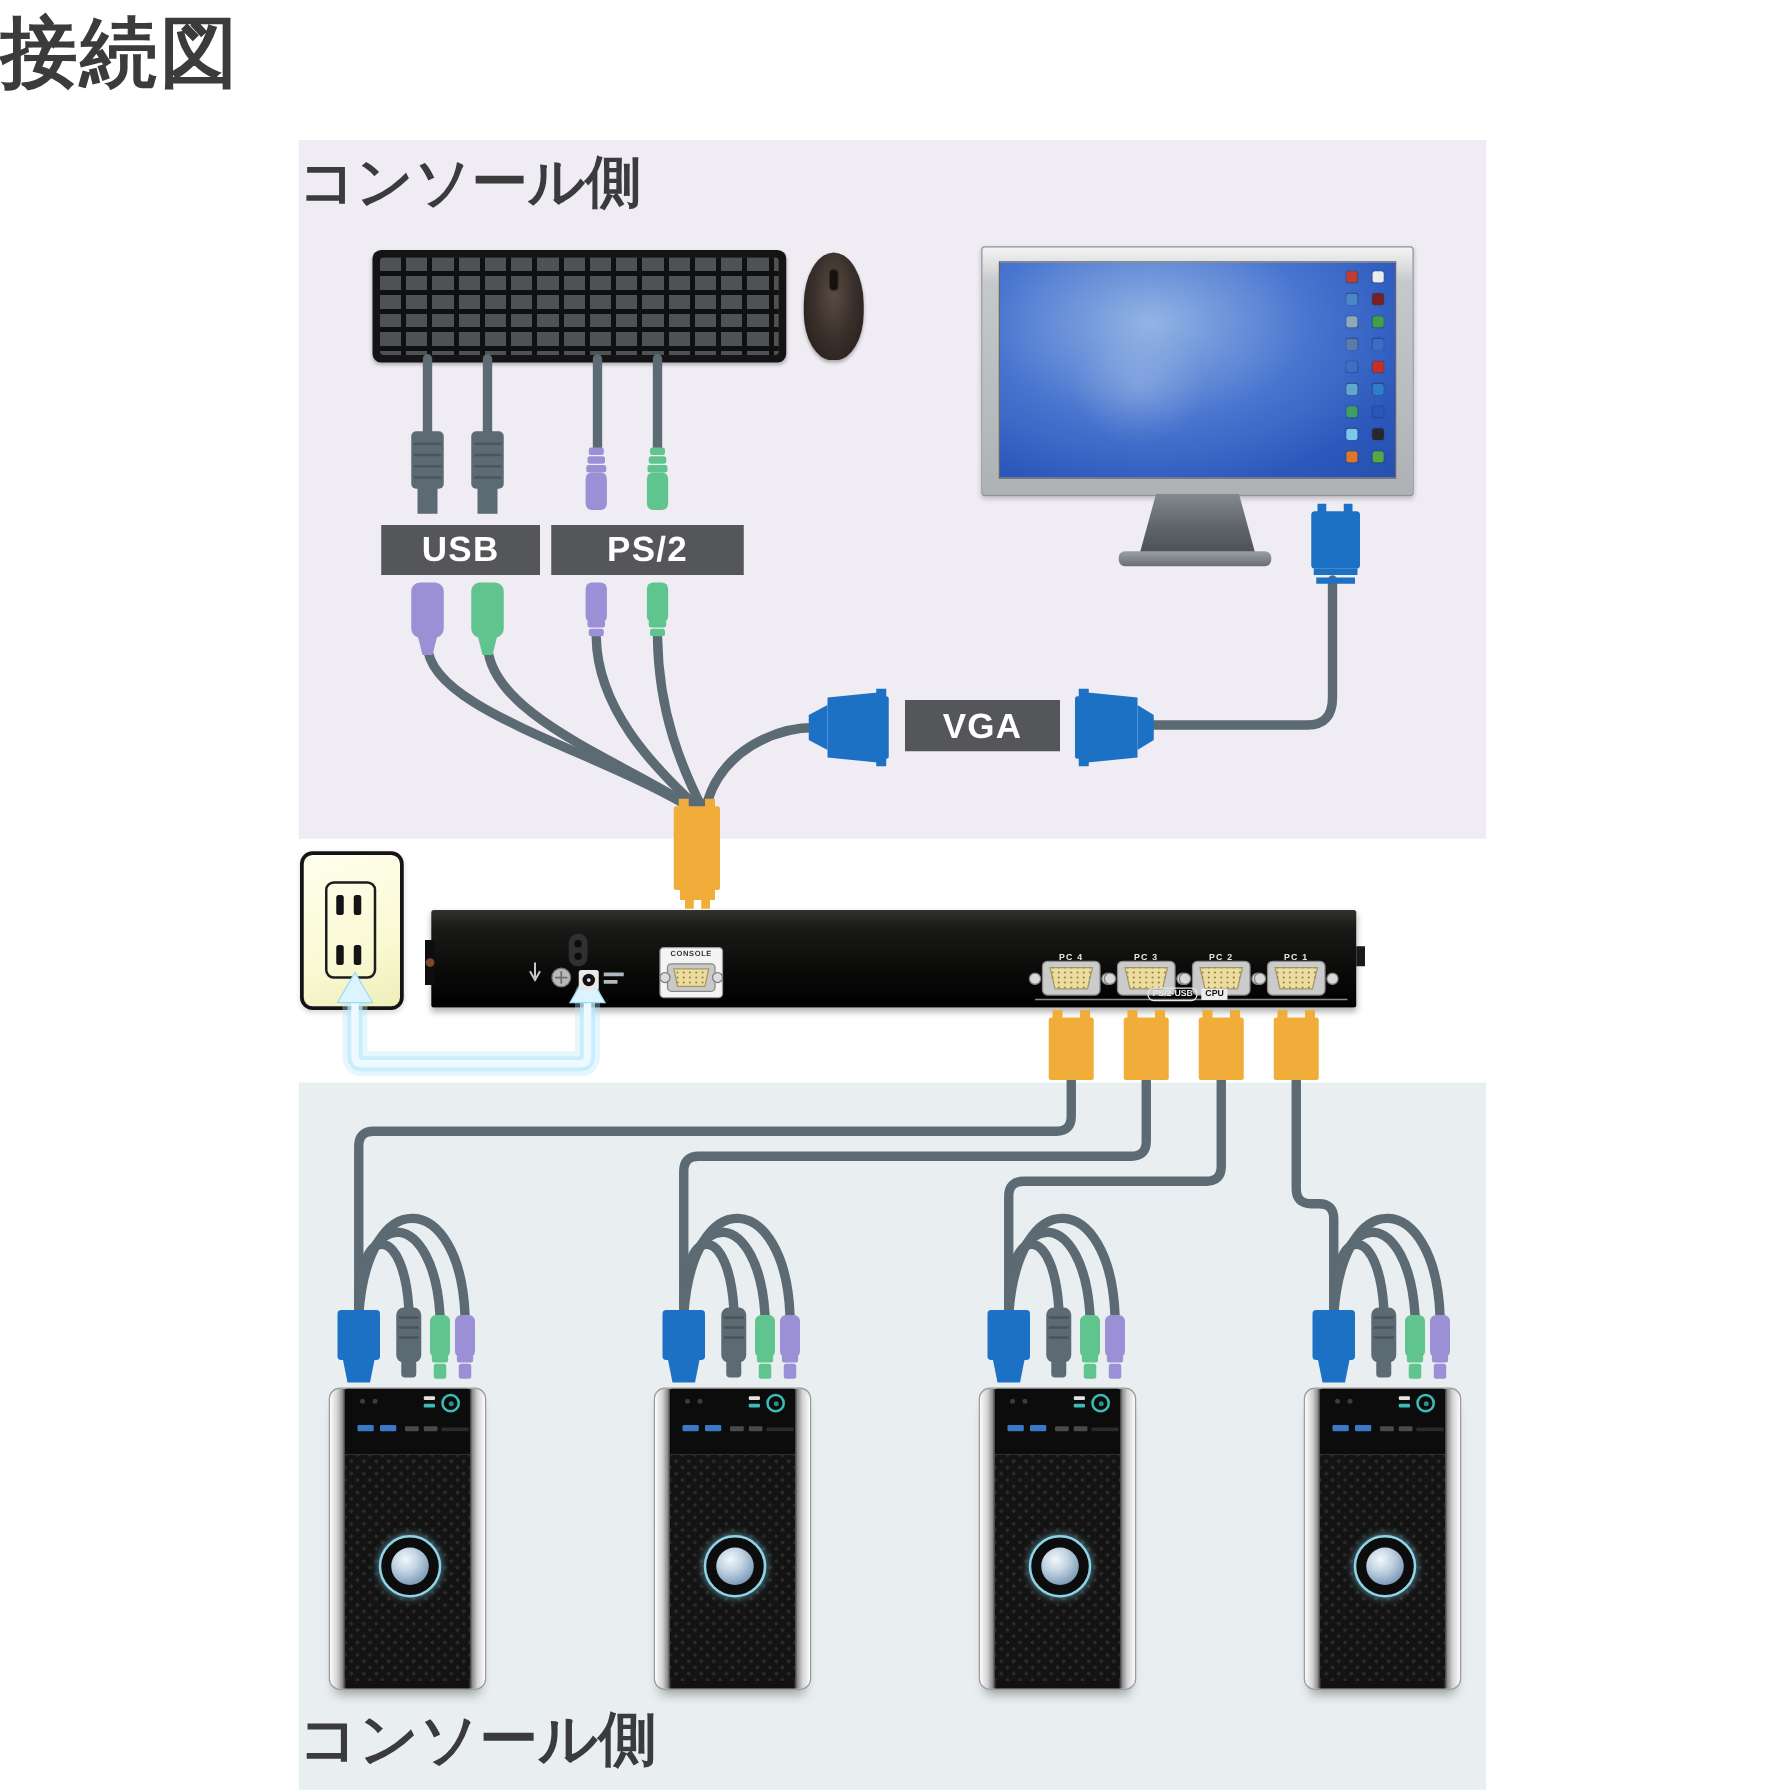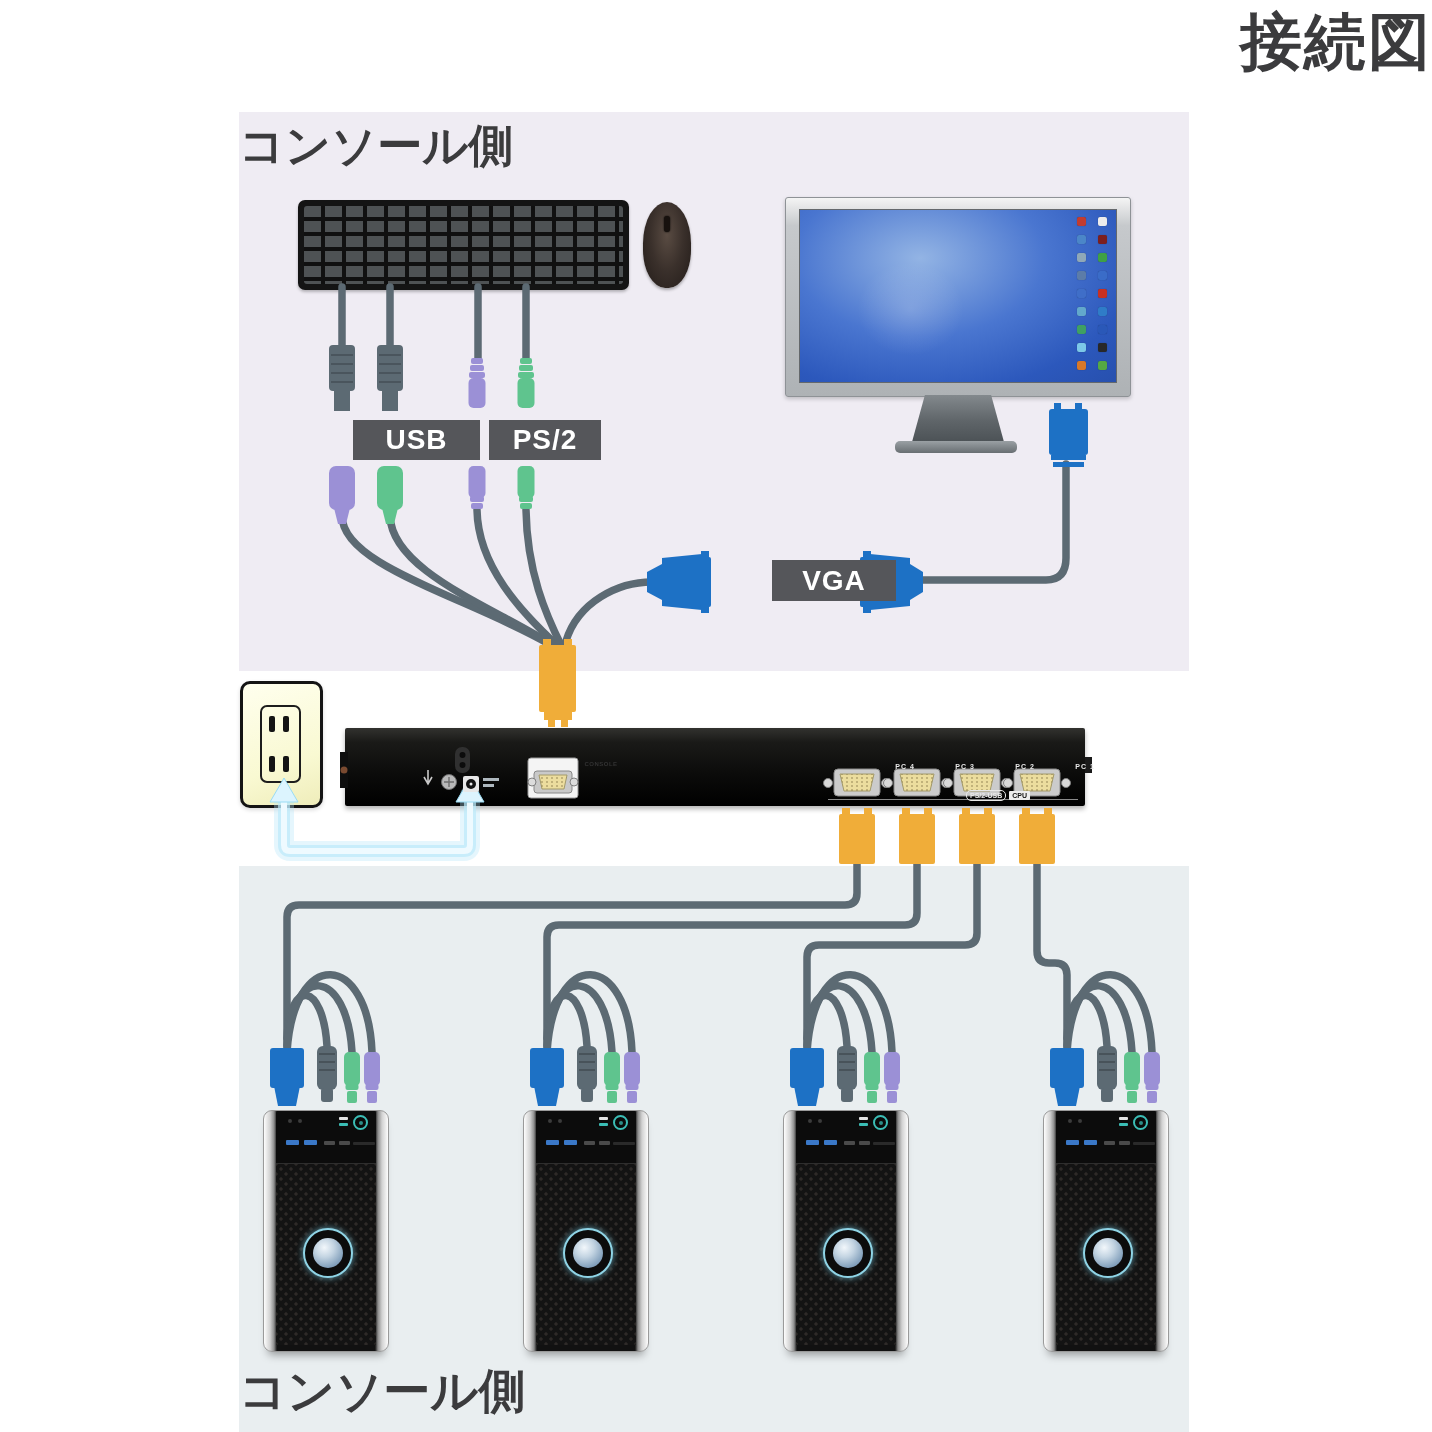--- a/index.html
+++ b/index.html
@@ -1,21 +1,21 @@
 <!DOCTYPE html>
 <html><head>
 <meta charset="utf-8">
 <style>
   html,body{margin:0;padding:0;background:#ffffff;}
   .stage{position:relative;width:1432px;height:1432px;overflow:hidden;
          font-family:"Liberation Sans","DejaVu Sans",sans-serif;background:#ffffff;}
   .abs{position:absolute;}
 
   
-  .title{left:0;top:0;width:1432px;text-align:right;font-size:62px;font-weight:900;
+  .title{left:0;top:0;width:1432px;text-align:left;font-size:62px;font-weight:900;
          color:#3b3b3d;letter-spacing:2px;}
   .panel{background:#efecf3;}
   .panel.console{left:239px;top:112px;width:950px;height:559px;}
   .panel.pc{left:239px;top:866px;width:950px;height:566px;background:#e9eef0;}
   .section-label{width:950px;text-align:left;font-weight:800;color:#3b3b3d;}
   .console-label{left:239px;top:116px;font-size:45px;}
   .pc-label{left:239px;top:1360px;font-size:47px;}
 
   
   .keyboard{left:298px;top:200px;width:331px;height:90px;background:#141414;border-radius:7px;
@@ -43,21 +43,21 @@
   .stand-neck{left:912px;top:395px;width:92px;height:47px;
           clip-path:polygon(14% 0,86% 0,100% 100%,0 100%);
           background:linear-gradient(180deg,#83898d,#5f6569 55%,#4c5256);}
   .stand-base{left:895px;top:441px;width:122px;height:12px;border-radius:5px;
           background:linear-gradient(180deg,#9aa0a4,#686e72);}
 
   
   .badge{background:#55565a;color:#ffffff;font-weight:800;text-align:center;
          display:flex;align-items:center;justify-content:center;letter-spacing:1px;}
   .badge.usb{left:305px;top:420px;width:127px;height:40px;font-size:28px;}
-  .badge.ps2{left:441px;top:420px;width:112px;height:40px;font-size:28px;}
+  .badge.ps2{left:441px;top:420px;width:154px;height:40px;font-size:28px;}
   .badge.vga{left:724px;top:560px;width:124px;height:41px;font-size:28px;}
 
   
   .outlet{left:240px;top:681px;width:77px;height:121px;border:3px solid #141414;border-radius:10px;
           background:linear-gradient(160deg,#ffffee,#f9f9d2 65%,#efedba);box-shadow:0 2px 4px rgba(0,0,0,.15);}
   .outlet-inner{position:absolute;left:17px;top:21px;width:37px;height:74px;border:2px solid #1d1d1d;border-radius:7px;}
   .slot{position:absolute;width:6px;height:16px;border-radius:2px;background:#141414;}
 
   
   .kvm{left:345px;top:728px;width:740px;height:78px;border-radius:2px;
@@ -92,21 +92,21 @@
   .console-text{left:528px;top:761px;width:50px;text-align:center;font-size:6px;color:#333;
         font-weight:700;letter-spacing:.5px;}
   .pc-port-label{width:40px;top:763px;text-align:center;font-size:7px;font-weight:700;color:#e8e8e8;letter-spacing:1px;}
   .cpu-badges{left:918px;top:790px;display:flex;gap:3px;align-items:center;}
   .cpu-group{border:1px solid #e8e8e8;border-radius:5px;color:#e8e8e8;font-size:7px;font-weight:700;
         padding:0 3px;line-height:9px;}
   .cpu-badge{background:#ededed;color:#111;font-size:7px;font-weight:700;border-radius:1px;
         padding:0 3px;line-height:9px;}
 
   svg.overlay{position:absolute;left:0;top:0;pointer-events:none;}
-  .toplayer{z-index:5;margin-left:48px;}
+  .toplayer{z-index:5;}
 </style>
 </head>
 <body>
 
 <div class="stage">
 
   <div class="abs panel console"></div>
   <div class="abs panel pc"></div>
 
   <div class="abs title">接続図</div>

